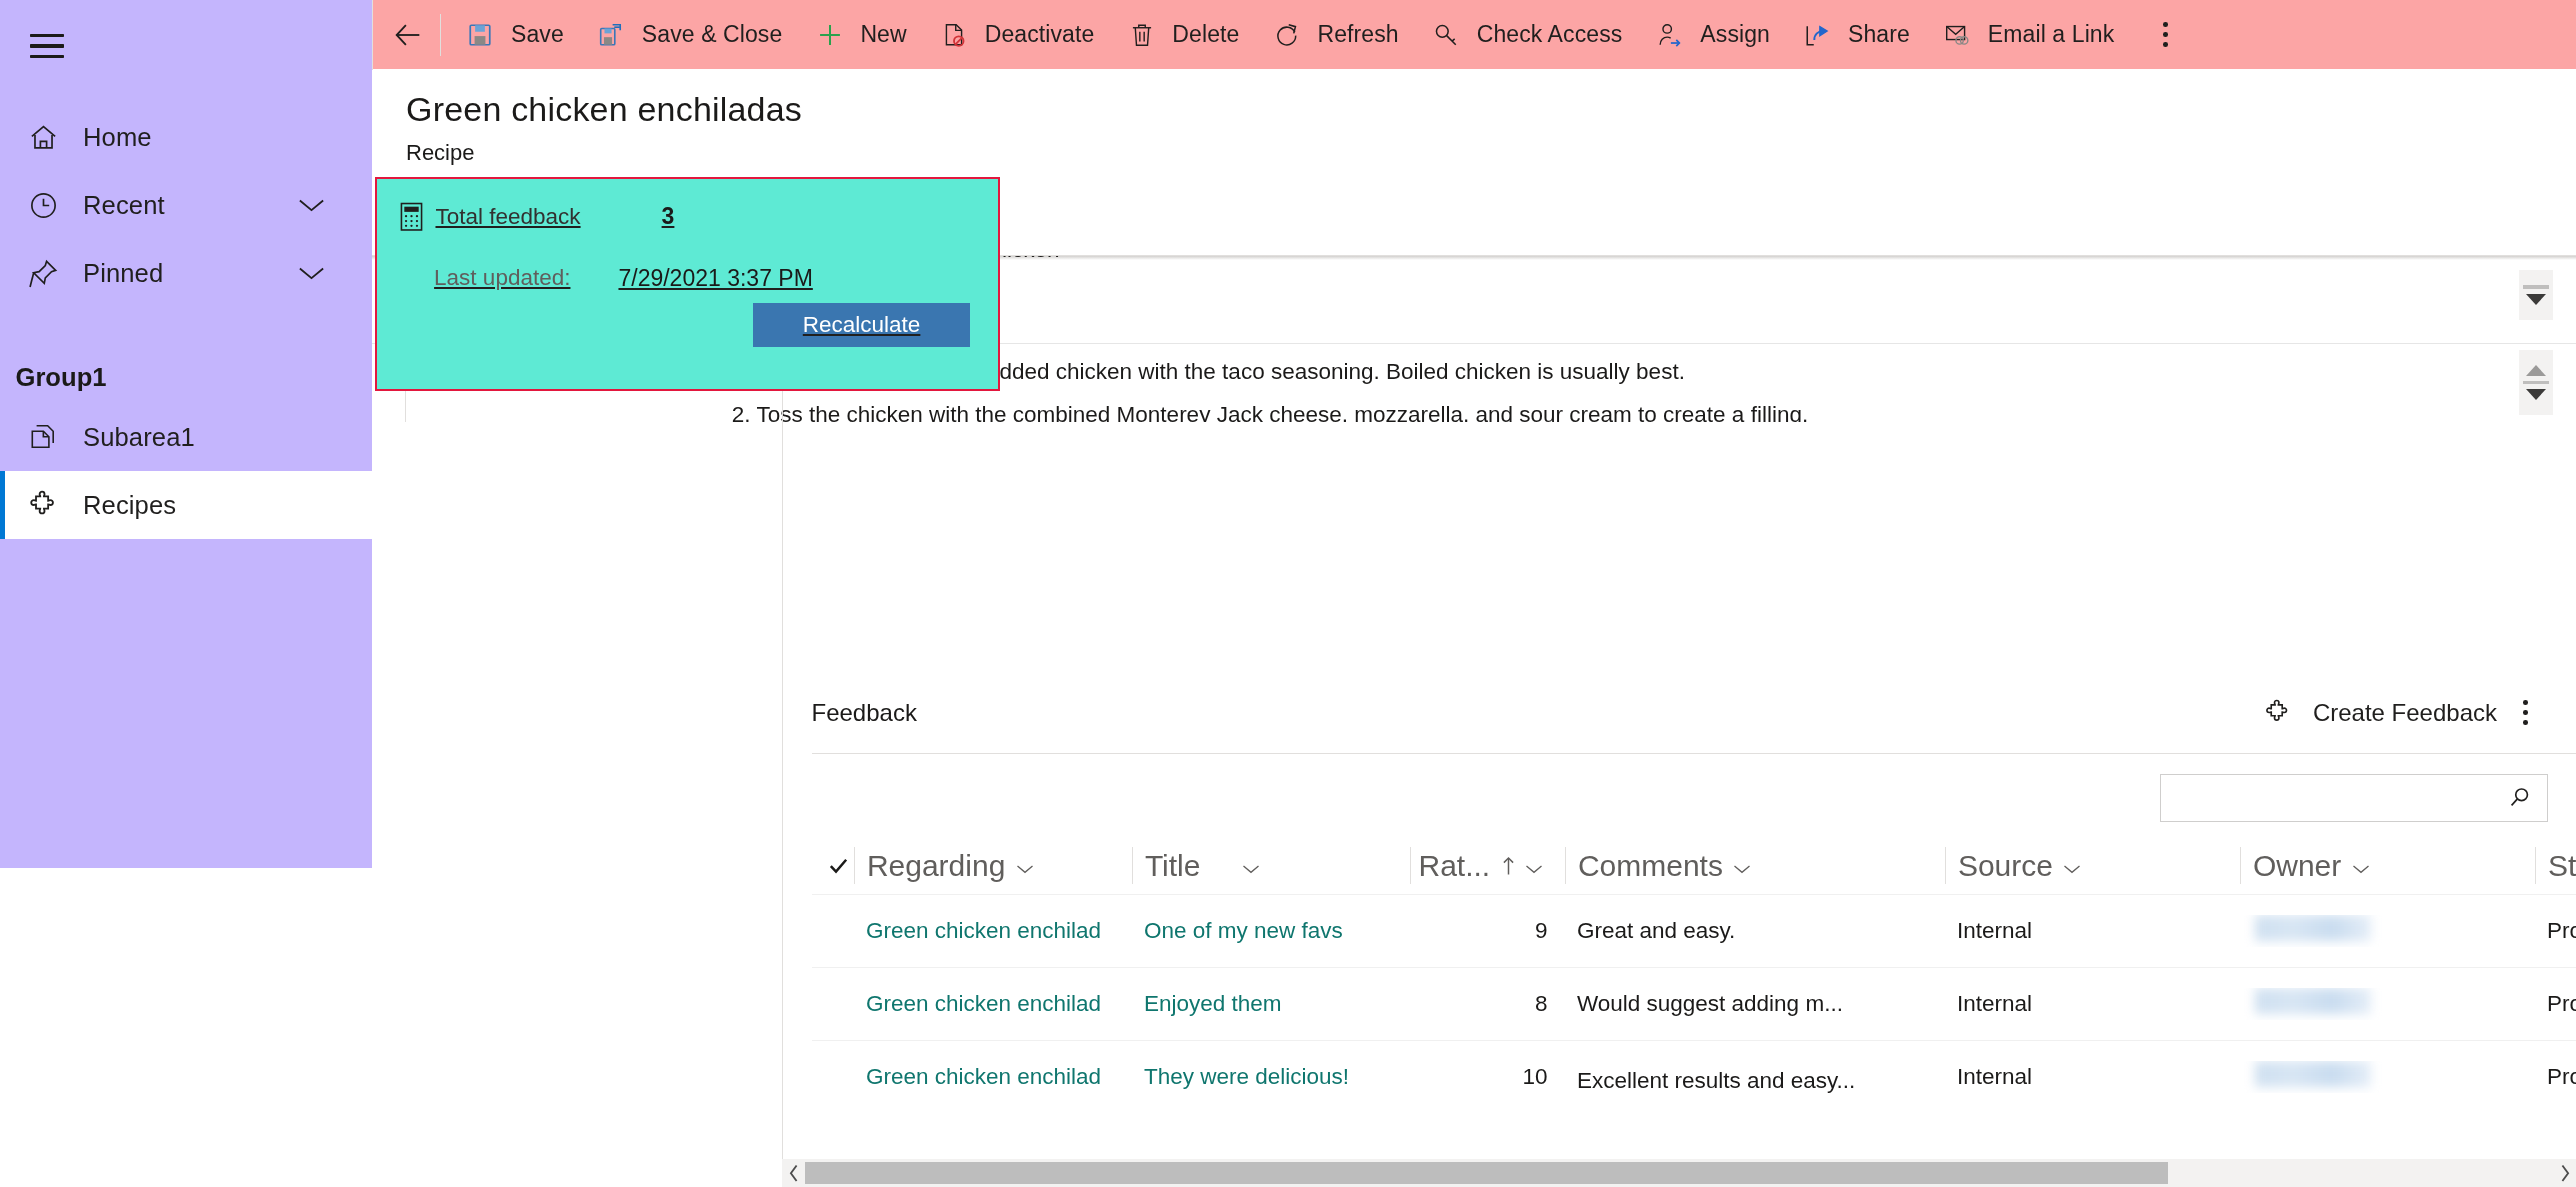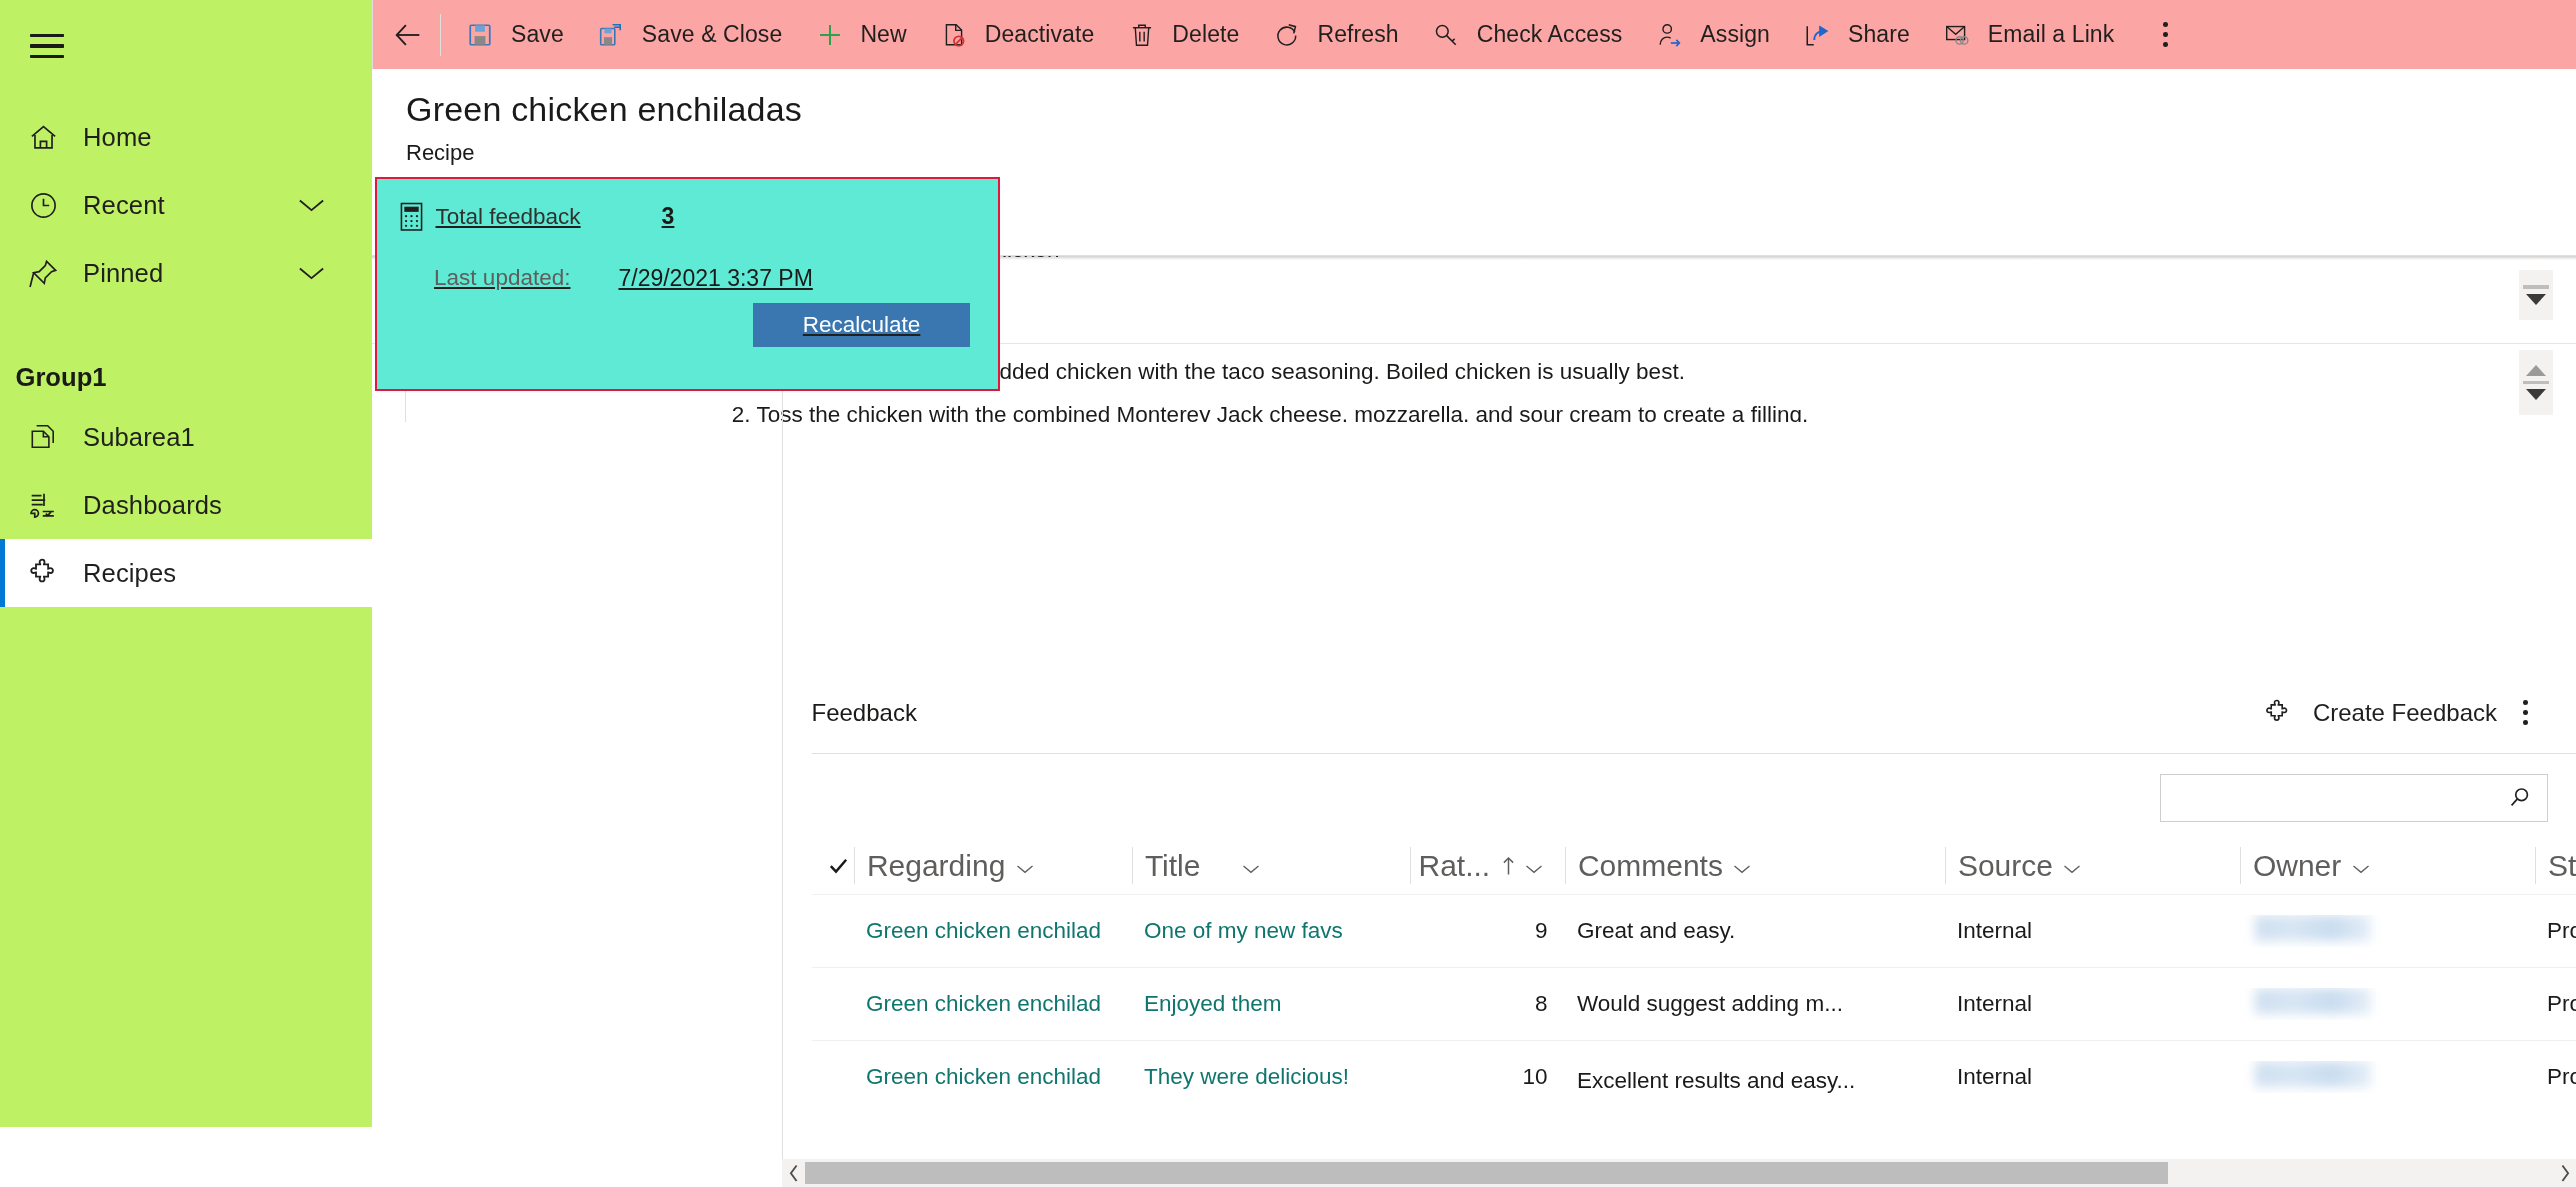--- a/index.html
+++ b/index.html
@@ -7,22 +7,22 @@
     width: 2576px; height: 1187px;
     font-family: "Liberation Sans", sans-serif;
     background: #ffffff;
     overflow: hidden;
     color: #201f1e;
   }
   .app { position: relative; width: 2576px; height: 1187px; display: flex; }
 
   
   .sidebar {
-    width: 372px; height: 1127px;
-    background: #bef264;
+    width: 372px; height: 868px;
+    background: #c4b5fd;
     flex: 0 0 372px;
     position: relative;
   }
   .hamburger {
     width: 70px; height: 70px;
     margin: 11px 0 0 12.4px;
     display: flex; flex-direction: column; justify-content: center; align-items: center;
     gap: 7px; cursor: pointer;
   }
   .hamburger span { display: block; width: 34px; height: 3.1px; background: #1b1a19; border-radius: 0.8px; }
@@ -257,32 +257,20 @@
         <span class="nav-icon">
           <svg width="29.5" height="29.5" viewBox="0 0 24 24" fill="none" stroke="#201f1e" stroke-width="1.3">
             <path d="M7 3h9l4.5 4.5V17"></path>
               <path d="M3.5 7.5h9L17 12v8.5H3.5z"></path>
               <path d="M12.5 7.5V12H17"></path>
           </svg>
         </span>
         <span class="nav-label">Subarea1</span>
       </div>
 
-      <div class="nav-item">
-        <span class="nav-icon">
-          <svg width="29.5" height="29.5" viewBox="0 0 24 24" fill="none" stroke="#201f1e" stroke-width="1.4">
-            <path d="M3 4.5h8M3 8.2h11M3 11.9h9"></path>
-              <path d="M13 3v10"></path>
-            <path d="M5.5 22a3 3 0 1 0-3-3h3z"></path>
-              <path d="M12 17.5h9M12 21h9"></path>
-              <path d="M14.5 19.2l1.6 1.6 2.6-3"></path>
-          </svg>
-        </span>
-        <span class="nav-label">Dashboards</span>
-      </div>
 
       <div class="nav-item selected">
         <span class="nav-icon">
           <svg width="31" height="31" viewBox="0 0 24 24" fill="none" stroke="#201f1e" stroke-width="1.4">
             <path d="M9 3.2a1.9 1.9 0 0 1 3.8 0c0 .8-.5 1.2-.5 1.8h3.3v3.3c.6 0 1-.5 1.8-.5a1.9 1.9 0 0 1 0 3.8c-.8 0-1.2-.5-1.8-.5v3.3h-3.3c0 .6.5 1 .5 1.8a1.9 1.9 0 0 1-3.8 0c0-.8.5-1.2.5-1.8H6.2v-3.3c-.6 0-1 .5-1.8.5a1.9 1.9 0 0 1 0-3.8c.8 0 1.2.5 1.8.5V5h3.3c0-.6-.5-1-.5-1.8z"></path>
           </svg>
         </span>
         <span class="nav-label">Recipes</span>
       </div>
     </div>

